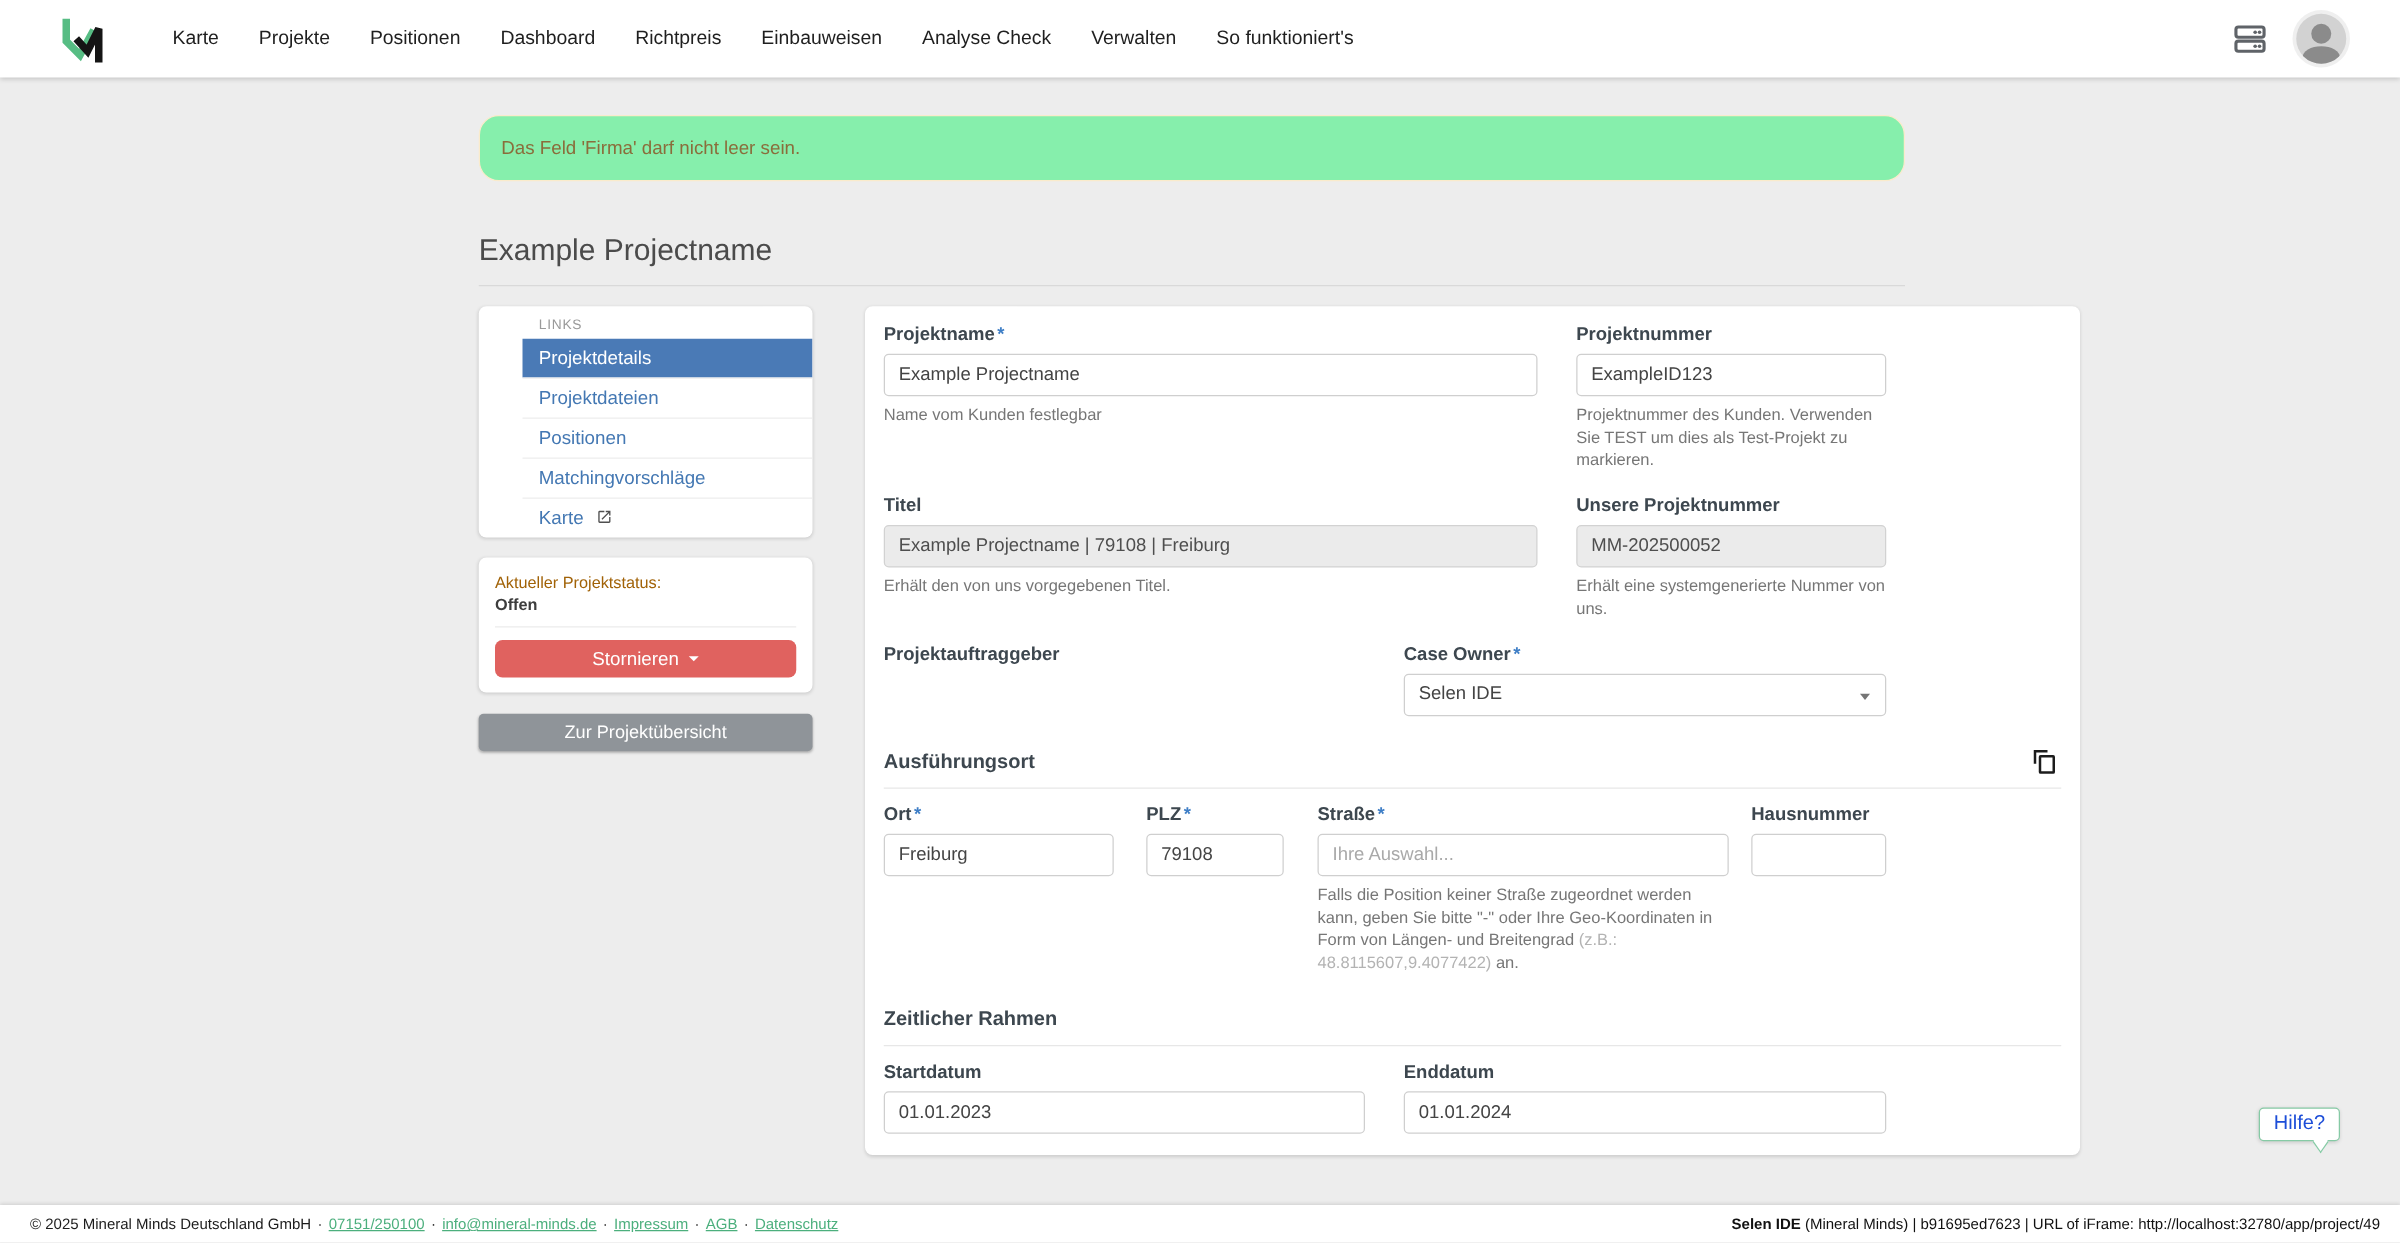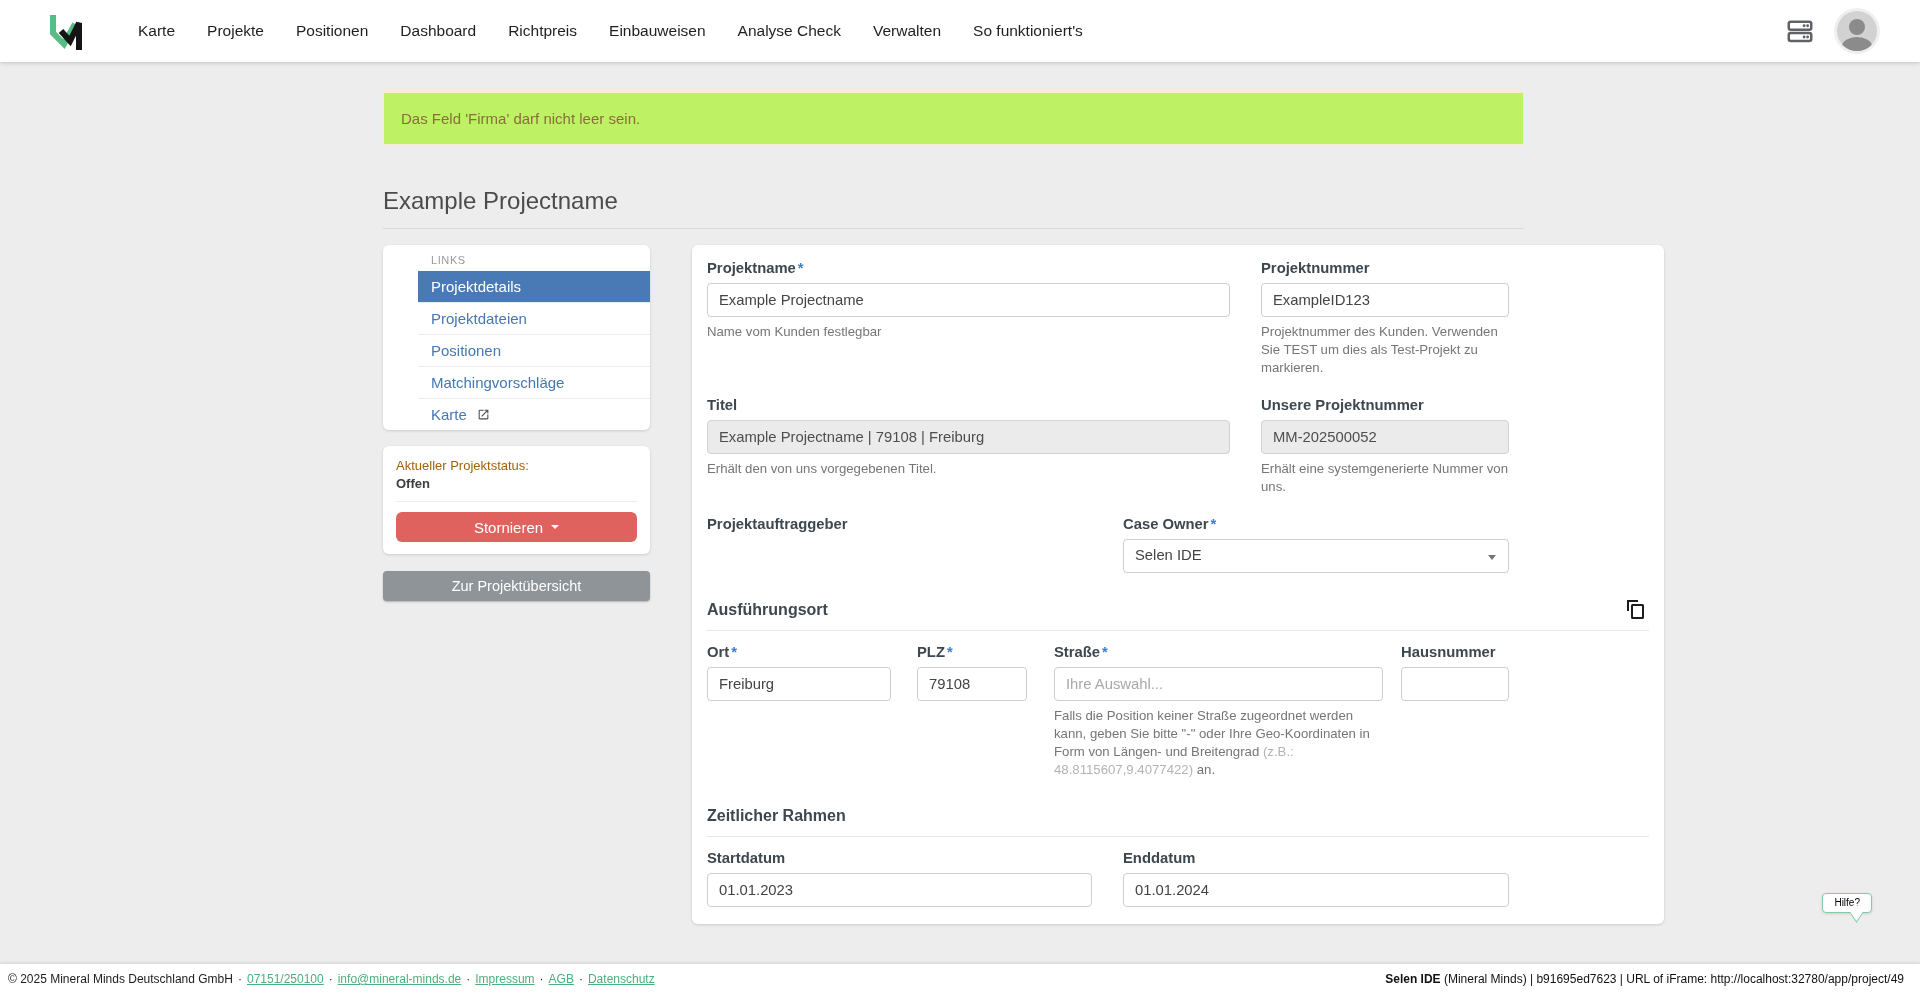--- a/index.html
+++ b/index.html
@@ -33,21 +33,21 @@
     background: #d2d2d2; position: relative; overflow: hidden; cursor: pointer;
     box-shadow: 0 0 0 3px rgba(220,220,220,.45);
   }
   .avatar .head { position:absolute; left: 12px; top: 8px; width: 16px; height: 16px; border-radius: 50%; background:#8b8b8b; }
   .avatar .body { position:absolute; left: 5px; top: 26px; width: 30px; height: 18px; border-radius: 50% 50% 0 0; background:#8b8b8b; }
 
   
   .container { width: 1141px; margin-left: 383px; }
   .alert-warning {
     margin-top: 30px;
-    background: #bef264; border: 1px solid #faebcc; border-radius: 0;
+    background: #86efac; border: 1px solid #faebcc; border-radius: 16px;
     color: #8a6d3b; font-size: 15px;
     padding: 17px 17px;
   }
   .page-title { margin-top: 42px; font-size: 24px; font-weight: 500; color: #4b4b4b; }
   .title-hr { border: none; border-top: 1px solid #d9d9d9; margin-top: 13px; }
 
   .columns { display: flex; margin-top: 16px; }
   .left-col { width: 267px; margin-right: 42px; flex: none; }
   .main-col { width: 972px; flex: none; }
 
@@ -126,36 +126,36 @@
 
   .section-header { position: relative; margin: 28px 0 13px 0; }
   .section-title { font-size: 16px; font-weight: 700; color: #3d474f; }
   .section-hr { border: none; border-top: 1px solid #e7e7e7; margin-top: 11px; }
   .copy-btn { position: absolute; right: 2px; top: -4px; width: 24px; height: 28px; cursor: pointer; }
 
   
   .help-bubble {
     position: absolute; right: 48px; bottom: 81px;
     background: #fff; border: 1px solid #86caa5; border-radius: 4px;
-    font-size: 10px; color: #000000; padding: 3px 11px 4px 11px;
+    font-size: 16px; color: #1d4ed8; padding: 3px 11px 4px 11px;
     cursor: pointer; box-shadow: 0 1px 3px rgba(0,0,0,.12);
   }
   .help-bubble::after {
     content: ""; position: absolute; right: 9px; bottom: -7px;
     width: 10px; height: 10px; background: #fff;
     border-right: 1px solid #86caa5; border-bottom: 1px solid #86caa5;
     transform: rotate(45deg) skew(10deg,10deg);
   }
 
   
   .footer {
     position: absolute; left: 0; bottom: 0; width: 100%; height: 30px;
     background: #fff; box-shadow: 0 -1px 3px rgba(0,0,0,.12);
     display: flex; align-items: center; justify-content: space-between;
-    padding: 0 16px 0 8px; font-size: 12px; color: #1c1c1c;
+    padding: 0 16px 0 24px; font-size: 12px; color: #1c1c1c;
   }
   .footer-left { display: flex; align-items: center; gap: 5px; }
   .footer a { color: #4caf7d; text-decoration: underline; cursor: pointer; }
   .footer-right { color: #111; }
   .footer-right b { font-weight: 700; }
 </style>
 </head>
 <body>
 
 <header class="header">

